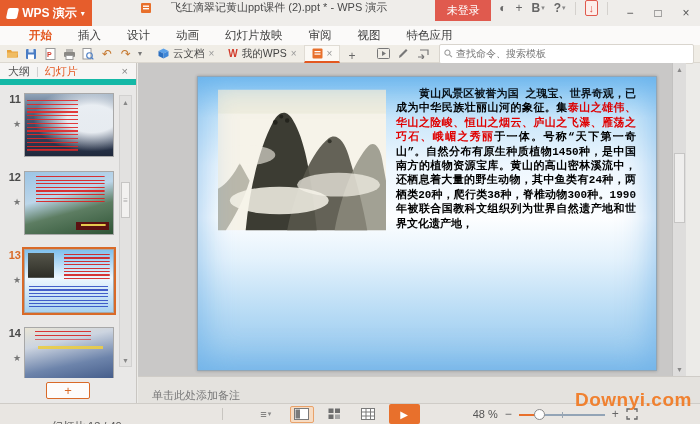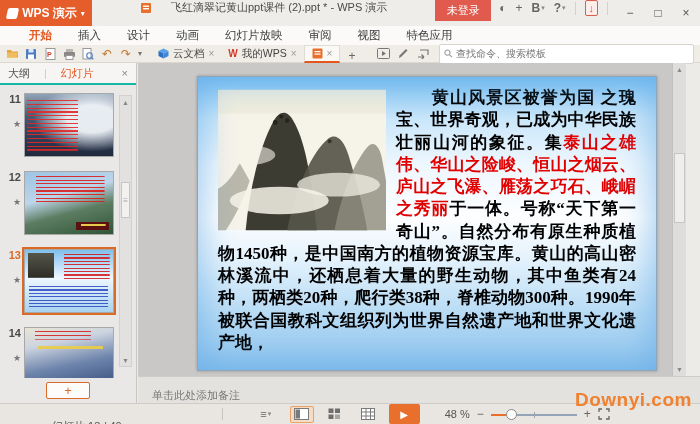--- a/index.html
+++ b/index.html
@@ -50,22 +50,22 @@
   .newtab { padding:0 8px; color:#666; font-size:12px; cursor:pointer; }
   .tabtools { display:flex; align-items:center; gap:8px; margin-left:14px; }
   .tabtools svg { cursor:pointer; }
   .searchbox { margin-left:10px; margin-right:6px; flex:1; height:14px; background:#fff;
                border:1px solid #d9d5ce; border-radius:2px; display:flex; align-items:center; gap:3px; padding:9px 4px; }
   .searchbox input { border:none; outline:none; width:100%; font-size:10px; color:#777; background:transparent; }
 
   
   .sidebar { position:absolute; left:0; top:63px; width:137px; height:340px; background:#e9e8e7;
              border-right:1px solid #c9c6c2; }
-  .sb-head { height:22px; background:#f6f5f4; border-bottom:2px solid #14b8a6; display:flex;
-             align-items:center; padding:0 8px; font-size:11px; gap:14px; }
+  .sb-head { height:22px; background:#f6f5f4; border-bottom:6px solid #14b8a6; display:flex;
+             align-items:center; padding:0 8px; font-size:11px; gap:6px; }
   .sb-outline { color:#555; cursor:pointer; }
   .sb-sep { color:#ccc; }
   .sb-slides { color:#e3571f; cursor:pointer; }
   .sb-close { margin-left:auto; color:#888; cursor:pointer; font-size:11px; }
   .thumb-list { position:relative; height:293px; overflow:hidden; padding-top:8px; }
   .thumb-row { display:flex; align-items:flex-start; margin:0 0 14px 0; }
   .thumb-meta { width:24px; display:flex; flex-direction:column; align-items:flex-end; padding-right:3px; }
   .thumb-num { font-size:11px; color:#4a4a4a; font-weight:bold; }
   .thumb-num.sel { color:#d96a28; }
   .thumb-star { font-size:9px; color:#777; margin-top:14px; cursor:pointer; }
@@ -103,22 +103,22 @@
 
   
   .canvas { position:absolute; left:138px; top:63px; width:548px; height:313px; background:#c9c8c7; }
   .slide { position:absolute; left:59px; top:13px; width:460px; height:295px;
            border:1px solid #8fa6b8; box-shadow:0 0 3px rgba(0,0,0,.25);
            background:linear-gradient(180deg,#7fc3f3 0%,#c9e6fa 14%,#eef7fe 30%,#fdfeff 48%,#e4f2fc 62%,#b9dcf5 80%,#8cc3ed 100%);
            padding:10px 20px 0 20px; overflow:hidden; }
   .slide::after { content:""; position:absolute; inset:0; pointer-events:none;
                   box-shadow:inset 0 0 30px 6px rgba(90,165,230,.5); }
   .slide-img { float:left; width:168px; height:142px; margin:2px 10px 4px 0; display:block; }
-  .slide-text { font-family:Liberation Serif, serif; font-weight:bold;
-                font-size:17px; line-height:1.31; color:#000; text-align:justify; text-indent:2.1em; }
+  .slide-text { font-family:Liberation Mono, monospace; font-weight:bold;
+                font-size:11px; line-height:1.31; color:#000; text-align:justify; text-indent:2.1em; }
   .red { color:#e00000; }
   .cv-scroll { position:absolute; right:0; top:0; width:14px; height:313px; background:#dedddc;
                border-left:1px solid #c2c1c0; }
   .cv-scroll .arr { height:13px; display:flex; align-items:center; justify-content:center;
                     font-size:7px; color:#888; cursor:pointer; }
   .cv-scroll .arr.down { position:absolute; bottom:0; left:0; right:0; }
   .cv-thumb { position:absolute; left:1px; right:1px; top:90px; height:70px; background:#efeeed;
               border:1px solid #c6c5c4; cursor:grab; }
 
   
@@ -131,21 +131,21 @@
                border-top:1px solid #cfccc7; display:flex; align-items:center; font-size:11px; color:#555; }
   .sb-counter { margin-left:52px;margin-top:24px; }
   .st-sep { width:1px; height:12px; background:#c8c5c0; margin-left:100px; }
   .st-right { display:flex; align-items:center; margin-left:28px; gap:9px; }
   .vbtn { width:24px; height:17px; display:flex; align-items:center; justify-content:center;
           cursor:pointer; border-radius:2px; }
   .vbtn.active { background:#f6dcc4; border:1px solid #e9a26a; }
   .playbtn { width:31px; height:20px; background:#e8702c; border-radius:2px; color:#fff;
              display:flex; align-items:center; justify-content:center; font-size:10px; cursor:pointer; }
   .zoomwrap { display:flex; align-items:center; gap:7px; margin-left:16px; }
-  .zoomtxt { color:#555; }
+  .zoomtxt { color:#555;margin-left:28px; }
   .zbtn { color:#666; cursor:pointer; font-size:12px; }
   .slider { position:relative; width:86px; height:11px; cursor:pointer; }
   .slider .track { position:absolute; top:5px; left:0; width:100%; height:2px; background:#93a4b6; }
   .slider .fill { position:absolute; top:5px; left:0; width:20px; height:2px; background:#e8702c; }
   .slider .tick { position:absolute; top:3px; left:50%; width:1px; height:6px; background:#9aa6b2; }
   .slider .handle { position:absolute; top:0; left:15px; width:11px; height:11px; border-radius:50%;
                     background:#fdfdfd; border:1px solid #8a8a8a; }
   .fit-ic { cursor:pointer; display:flex; }
 
   .watermark { position:absolute; left:575px; top:389px; font-size:19px; font-weight:bold;

